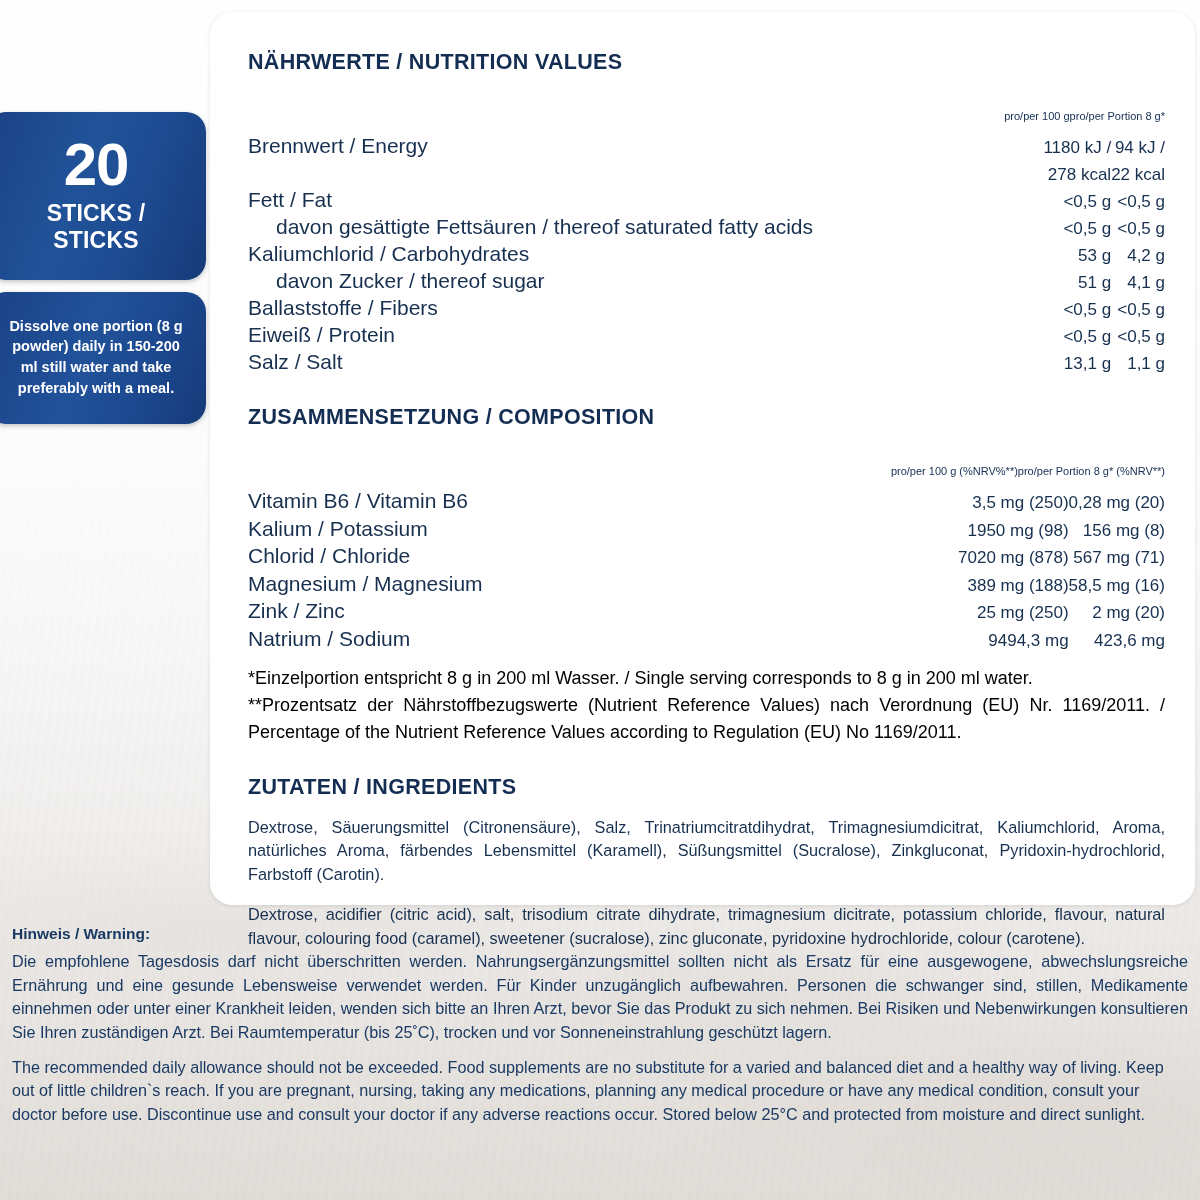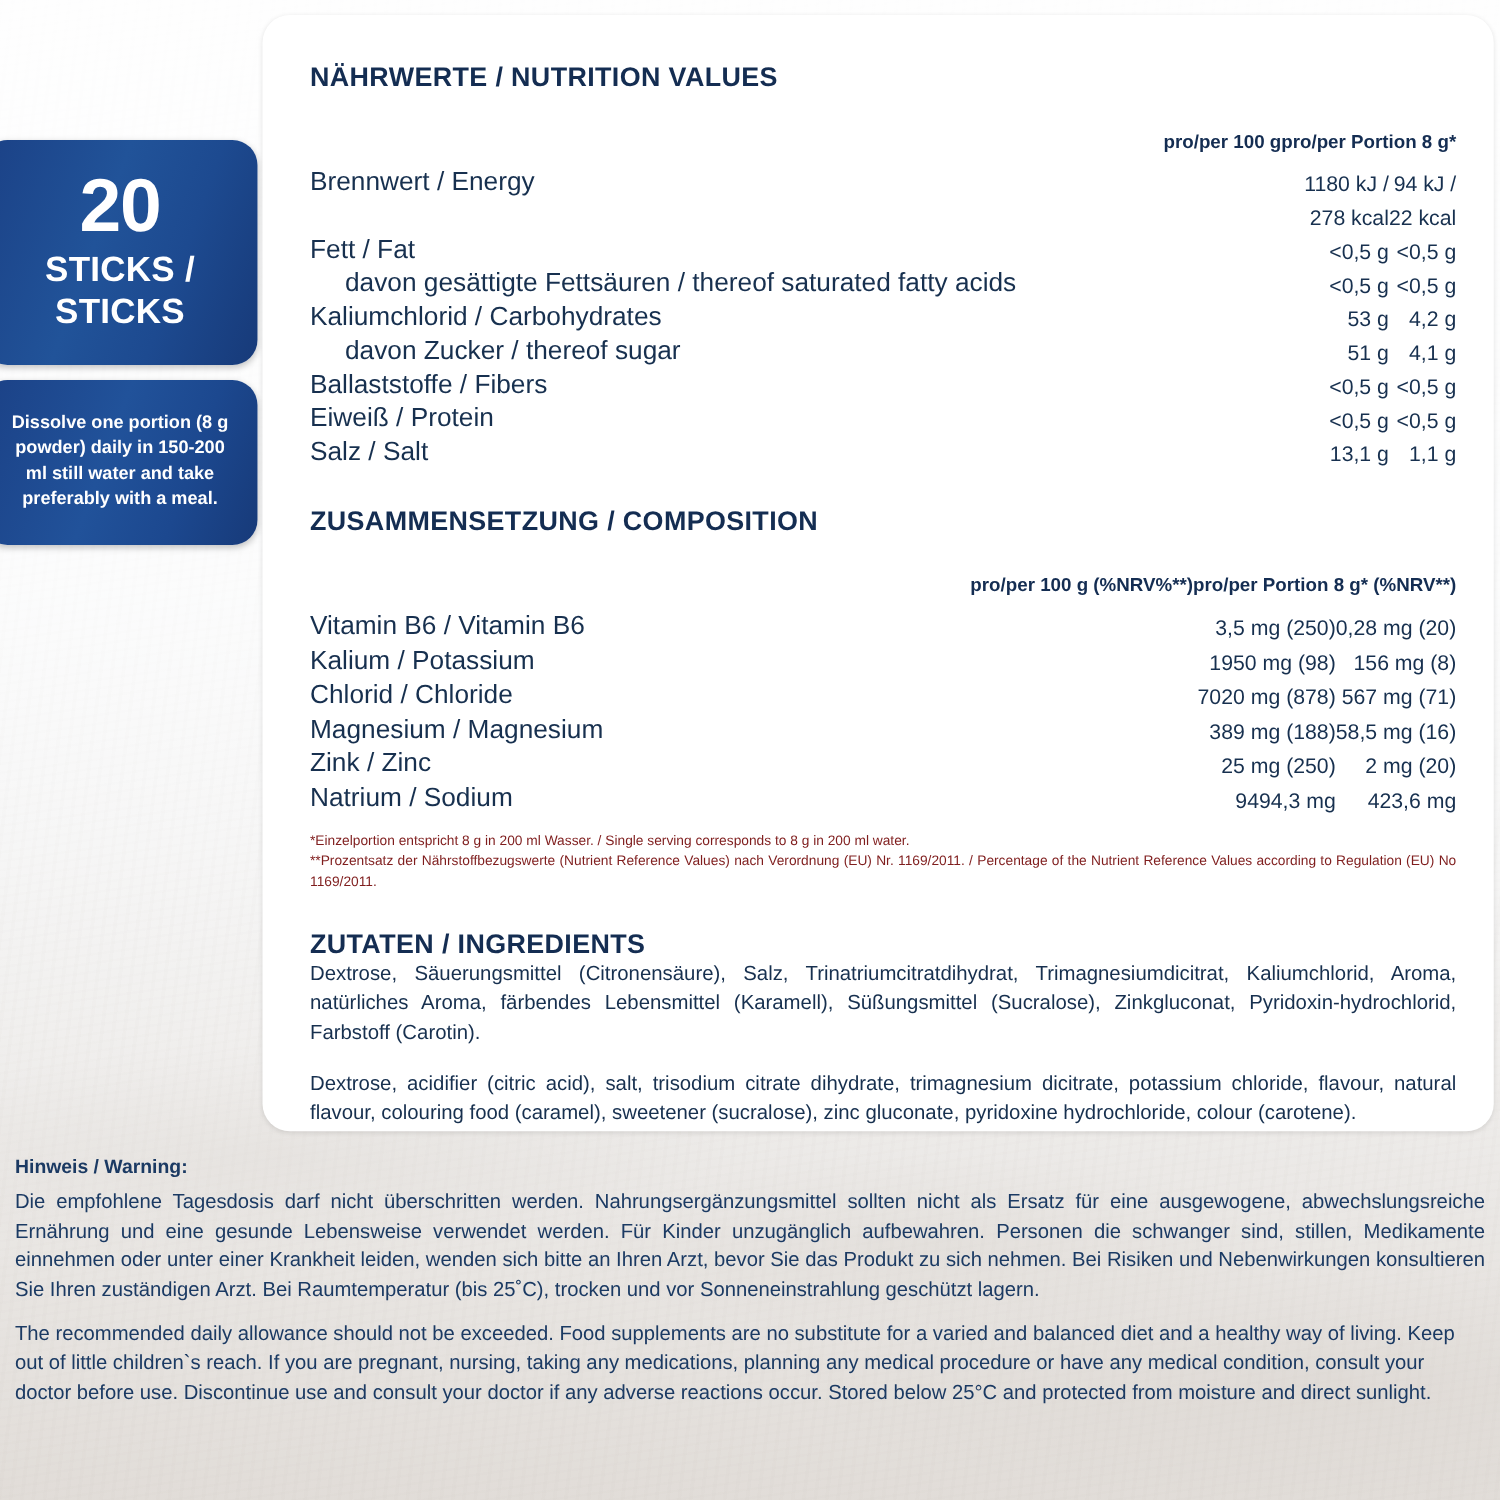--- a/index.html
+++ b/index.html
@@ -64,21 +64,21 @@
     text-align: center;
     box-shadow: 0 2px 5px rgba(0,0,0,.22);
   }
   .badge-count {
     font-size: 60px;
     font-weight: 700;
     line-height: .95;
     letter-spacing: -1px;
   }
   .badge-sub {
-    font-size: 28px;
+    font-size: 23px;
     font-weight: 700;
     line-height: 1.17;
     margin-top: 7px;
     letter-spacing: .2px;
   }
 
   .dosage {
     margin-top: 12px;
     background: linear-gradient(110deg, #1b4186 0%, #21529a 45%, #1c488f 72%, #173a79 100%);
     border-radius: 20px;
@@ -111,22 +111,22 @@
     font-weight: 700;
     letter-spacing: .3px;
     color: #142d52;
   }
 
   
   .tbl { width: 100%; border-collapse: collapse; }
   .tbl td { vertical-align: bottom; padding: 0; }
 
   .col-head {
-    font-size: 15px;
-    font-weight: 700;
+    font-size: 11px;
+    font-weight: 400;
     text-align: right;
     white-space: nowrap;
     color: #142d52;
   }
 
   .lbl {
     font-size: 21px;
     white-space: nowrap;
     padding-right: 4px;
   }
@@ -160,24 +160,24 @@
   .cpor { width: 172px; }
 
   #nutrition .tbl tr { height: 27px; }
   #composition .tbl tr { height: 27.5px; }
 
   .c100c { width: 238px; }
   .cporc { width: 252px; }
 
   
   .notes {
-    font-size: 11px;
+    font-size: 18px;
     line-height: 1.52;
     text-align: justify;
-    color: #7f1d1d;
+    color: #000000;
   }
 
   
   .ing {
     font-size: 16.3px;
     line-height: 1.45;
     text-align: justify;
     color: #17304f;
   }
   .ing + .ing { margin-top: 17px; }
@@ -376,21 +376,21 @@
     </table>
 
     <div class="notes" style="margin-top:14px">
       <div>*Einzelportion entspricht 8 g in 200 ml Wasser. / Single serving corresponds to 8 g in 200 ml water.</div>
       <div>**Prozentsatz der Nährstoffbezugswerte (Nutrient Reference Values) nach Verordnung (EU) Nr. 1169/2011. / Percentage of the Nutrient Reference Values according to Regulation (EU) No 1169/2011.</div>
     </div>
   </section>
 
   <section id="ingredients" style="margin-top:28px">
     <h2 class="sec">ZUTATEN / INGREDIENTS</h2>
-    <p class="ing" style="">Dextrose, Säuerungsmittel (Citronensäure), Salz, Trinatriumcitratdihydrat, Trimagnesiumdicitrat, Kaliumchlorid, Aroma, natürliches Aroma, färbendes Lebensmittel (Karamell), Süßungsmittel (Sucralose), Zinkgluconat, Pyridoxin-hydrochlorid, Farbstoff (Carotin).</p>
+    <p class="ing" style="margin-top:16px">Dextrose, Säuerungsmittel (Citronensäure), Salz, Trinatriumcitratdihydrat, Trimagnesiumdicitrat, Kaliumchlorid, Aroma, natürliches Aroma, färbendes Lebensmittel (Karamell), Süßungsmittel (Sucralose), Zinkgluconat, Pyridoxin-hydrochlorid, Farbstoff (Carotin).</p>
     <p class="ing">Dextrose, acidifier (citric acid), salt, trisodium citrate dihydrate, trimagnesium dicitrate, potassium chloride, flavour, natural flavour, colouring food (caramel), sweetener (sucralose), zinc gluconate, pyridoxine hydrochloride, colour (carotene).</p>
   </section>
 
 </div>
 
 <div id="warning">
   <div class="wtitle">Hinweis / Warning:</div>
   <p>Die empfohlene Tagesdosis darf nicht überschritten werden. Nahrungsergänzungsmittel sollten nicht als Ersatz für eine ausgewogene, abwechslungsreiche Ernährung und eine gesunde Lebensweise verwendet werden. Für Kinder unzugänglich aufbewahren. Personen die schwanger sind, stillen, Medikamente einnehmen oder unter einer Krankheit leiden, wenden sich bitte an Ihren Arzt, bevor Sie das Produkt zu sich nehmen. Bei Risiken und Nebenwirkungen konsultieren Sie Ihren zuständigen Arzt. Bei Raumtemperatur (bis 25˚C), trocken und vor Sonneneinstrahlung geschützt lagern.</p>
   <p class="last">The recommended daily allowance should not be exceeded. Food supplements are no substitute for a varied and balanced diet and a healthy way of living. Keep out of little children`s reach. If you are pregnant, nursing, taking any medications, planning any medical procedure or have any medical condition, consult your doctor before use. Discontinue use and consult your doctor if any adverse reactions occur. Stored below 25°C and protected from moisture and direct sunlight.</p>
 </div>

